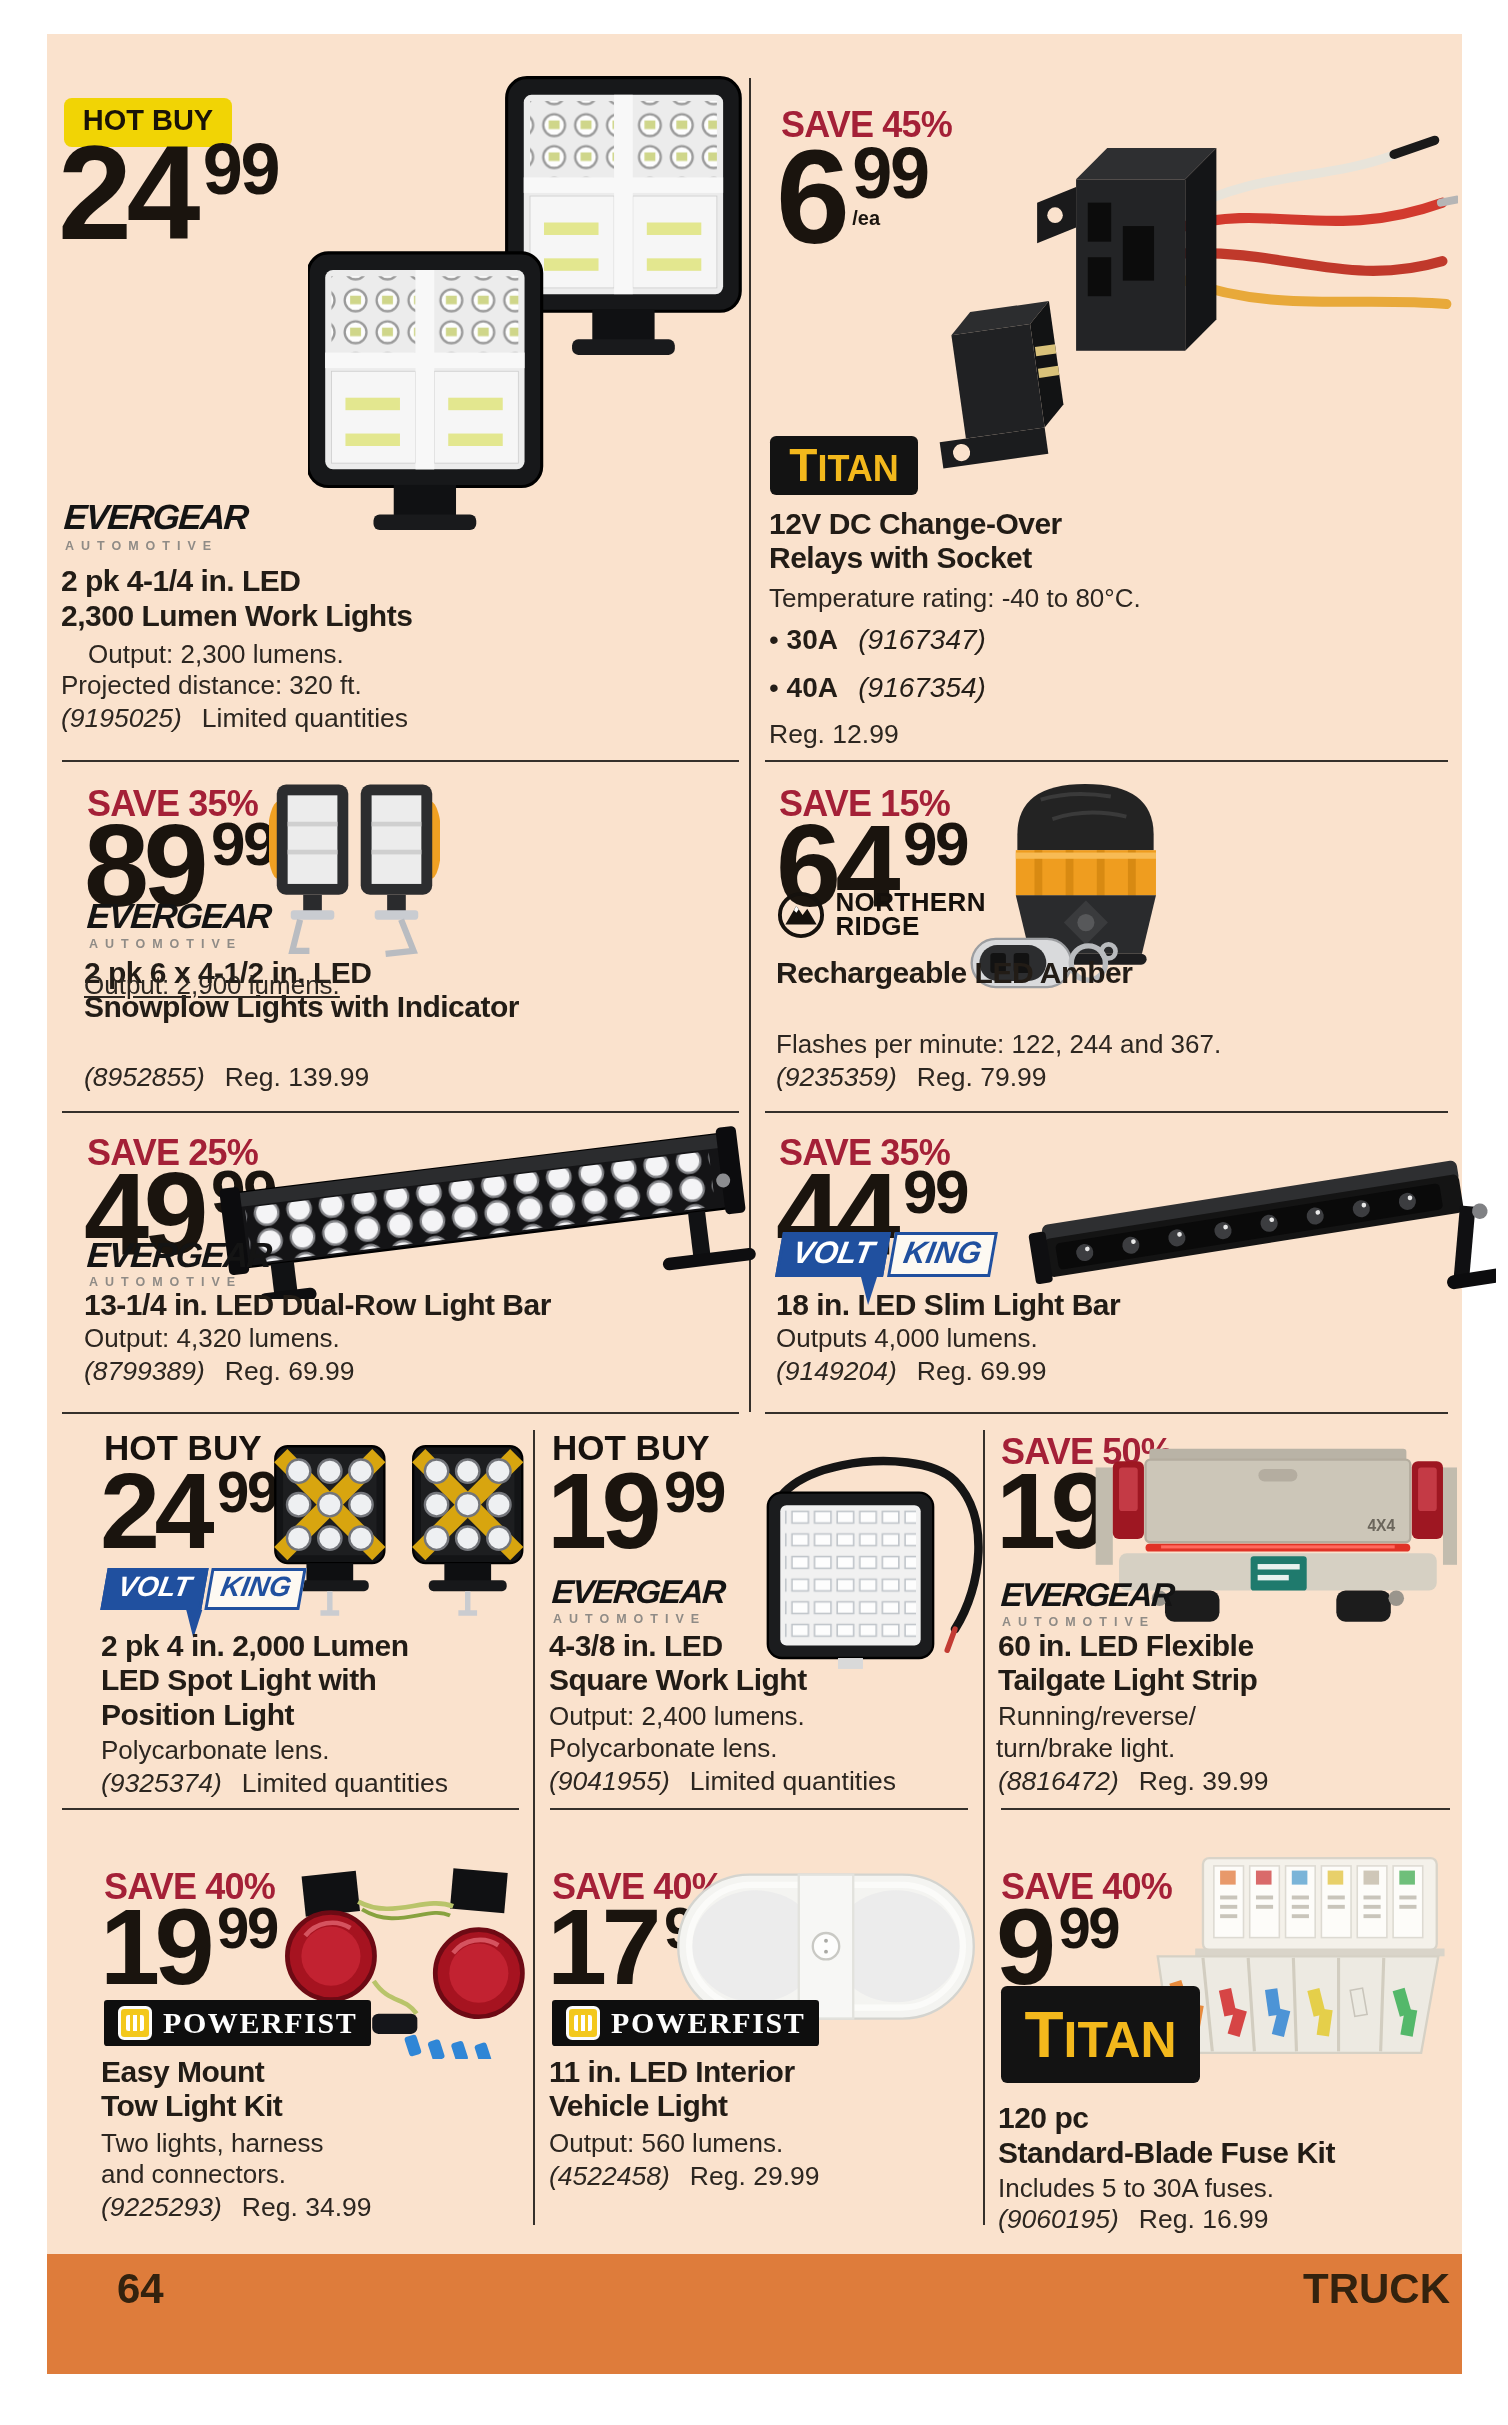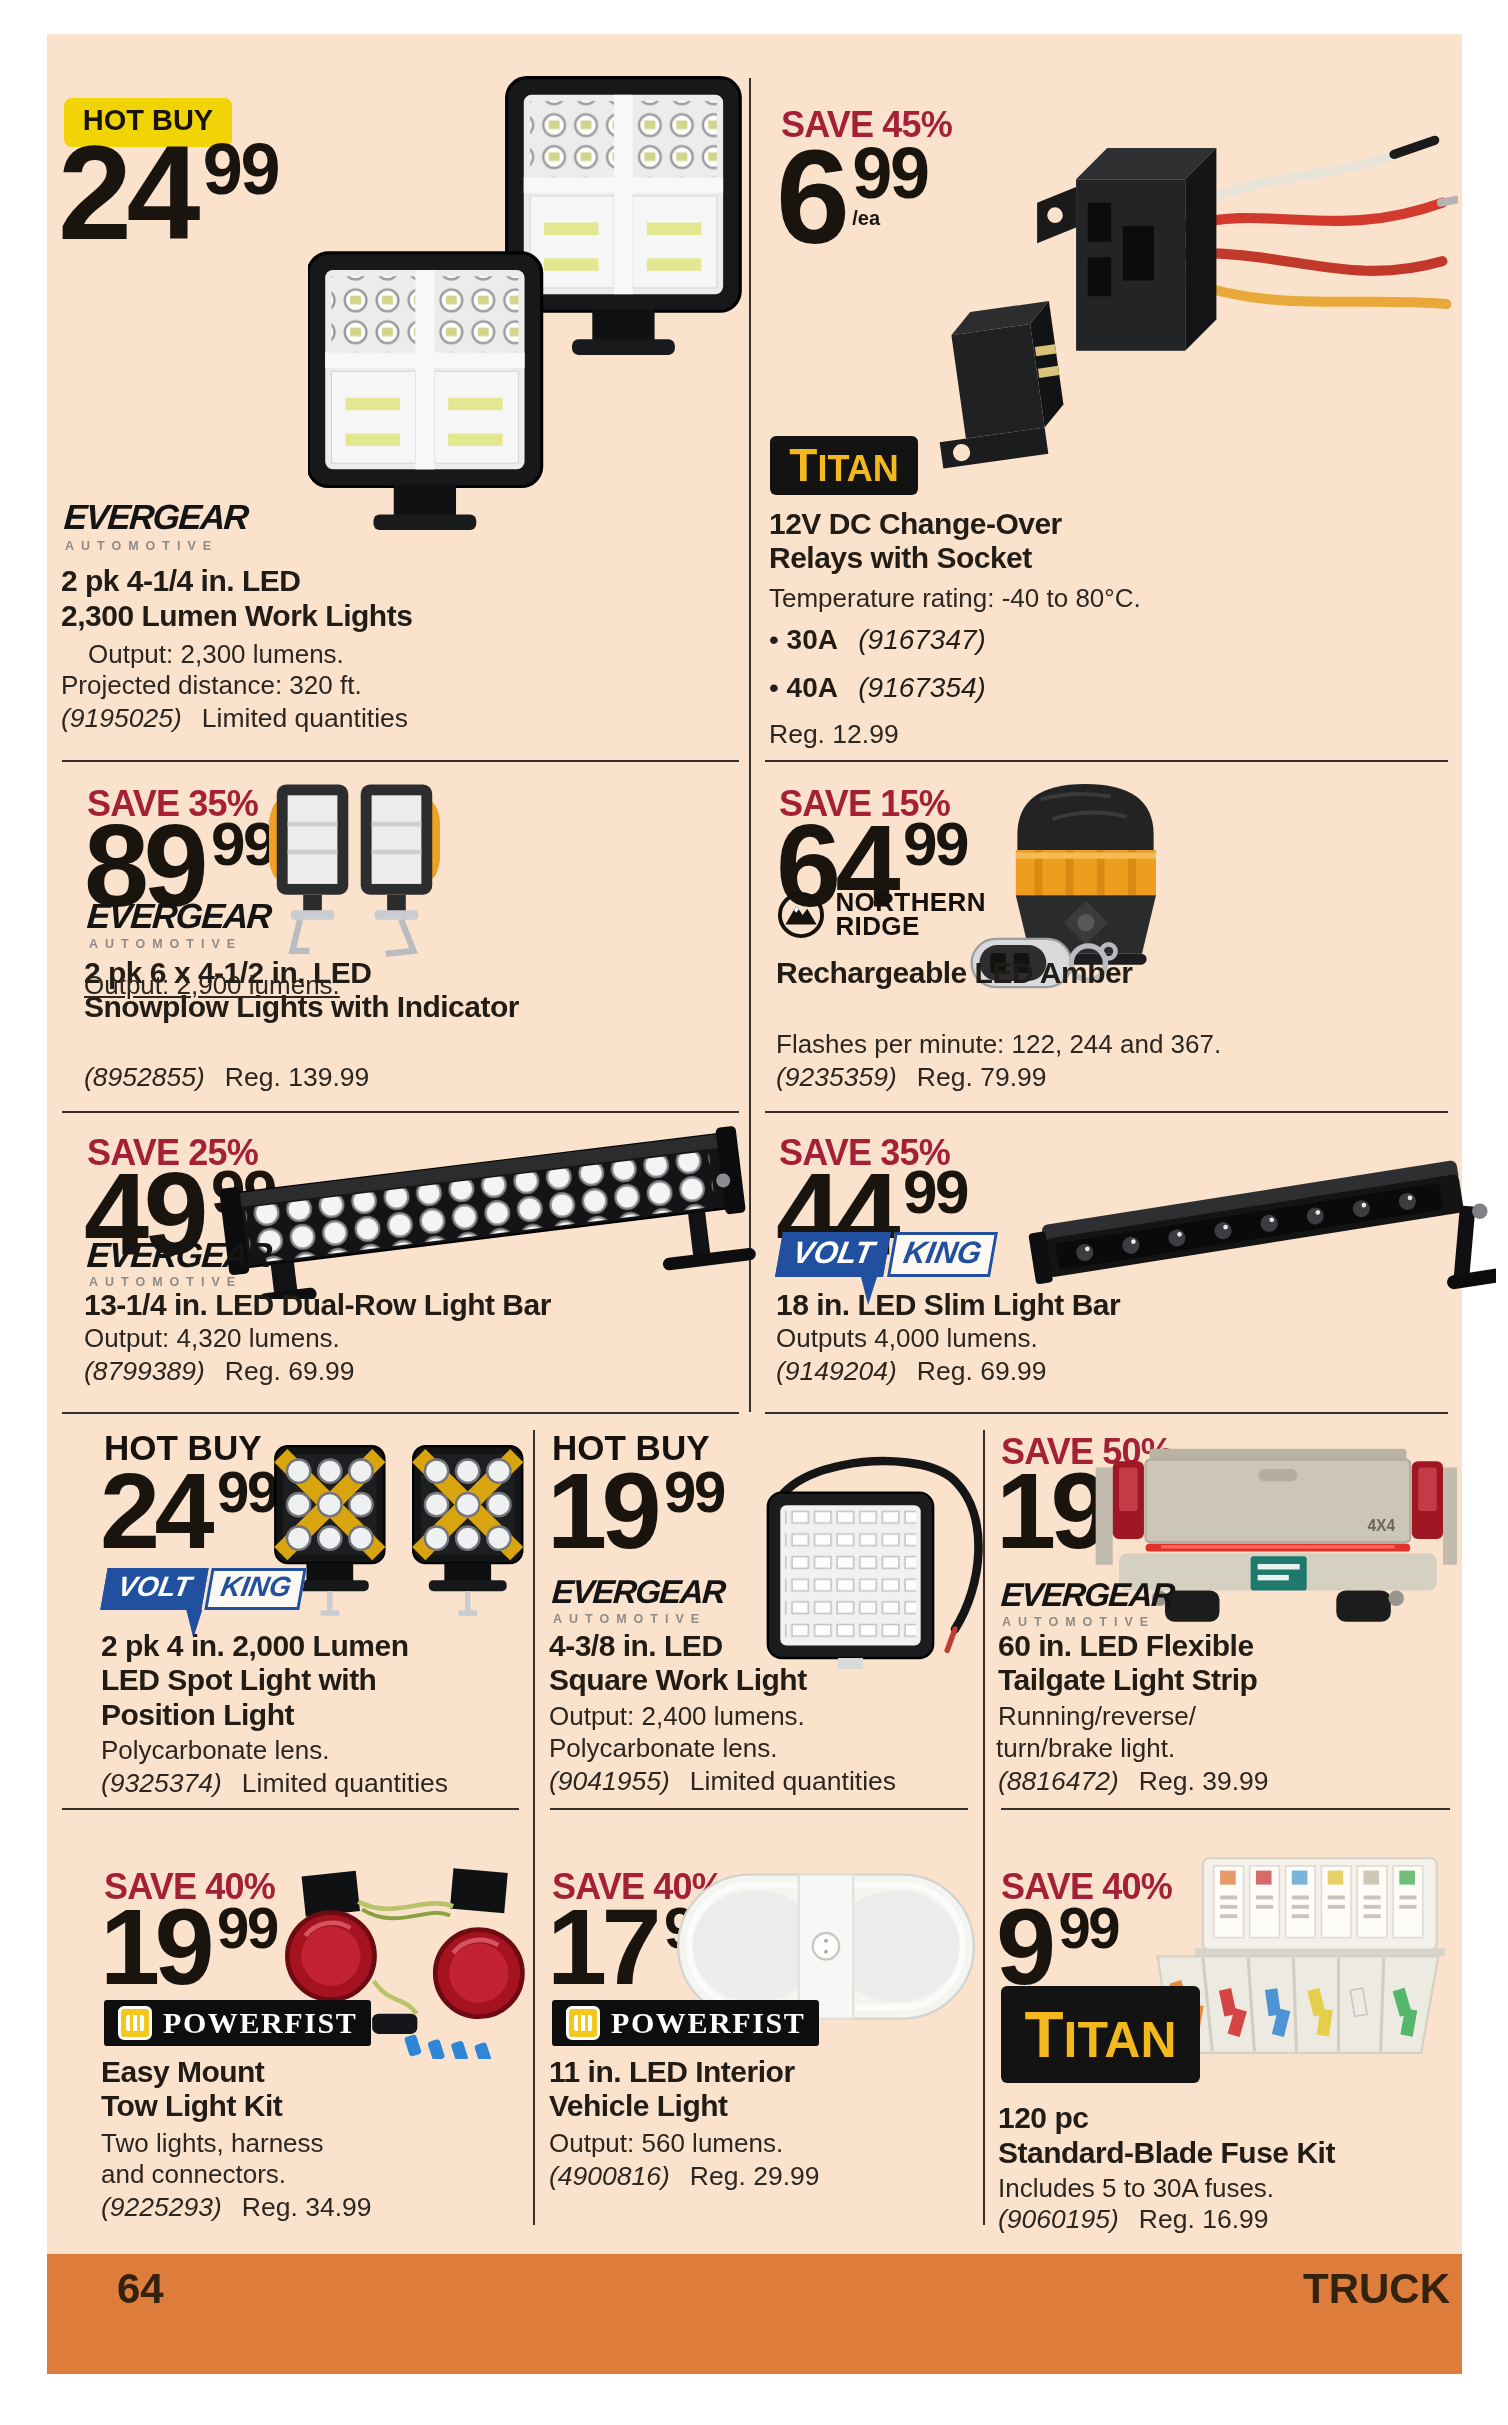--- a/index.html
+++ b/index.html
@@ -509,21 +509,21 @@
   <div class="abs pf" style="left:552px;top:2000px;">
     <span class="pf-sq">
         <span class="pf-fist"></span>
       </span>
     <span class="pf-name">POWERFIST</span>
   </div>
   <div class="abs title" style="left:549px;top:2055px;">11 in. LED Interior</div>
   <div class="abs title" style="left:549px;top:2089px;">Vehicle Light</div>
   <div class="abs body" style="left:549px;top:2128px;">Output: 560 lumens.</div>
   <div class="abs skurow" style="left:549px;top:2161px;">
-    <span class="sku">(4900816)</span><span class="gap"></span><span>Reg. 29.99</span>
+    <span class="sku">(4522458)</span><span class="gap"></span><span>Reg. 29.99</span>
   </div>
 
   <div class="abs save" style="left:1001px;top:1866px;">SAVE 40%</div>
   <div class="abs price md" style="left:996px;top:1903px;">
     <span class="pd">9</span>
     <span class="pcol">
         <span class="pc">99</span>
       </span>
   </div>
   <svg class="abs" style="left:1103px;top:1855px;" width="355" height="226" viewBox="0 0 455 290">

